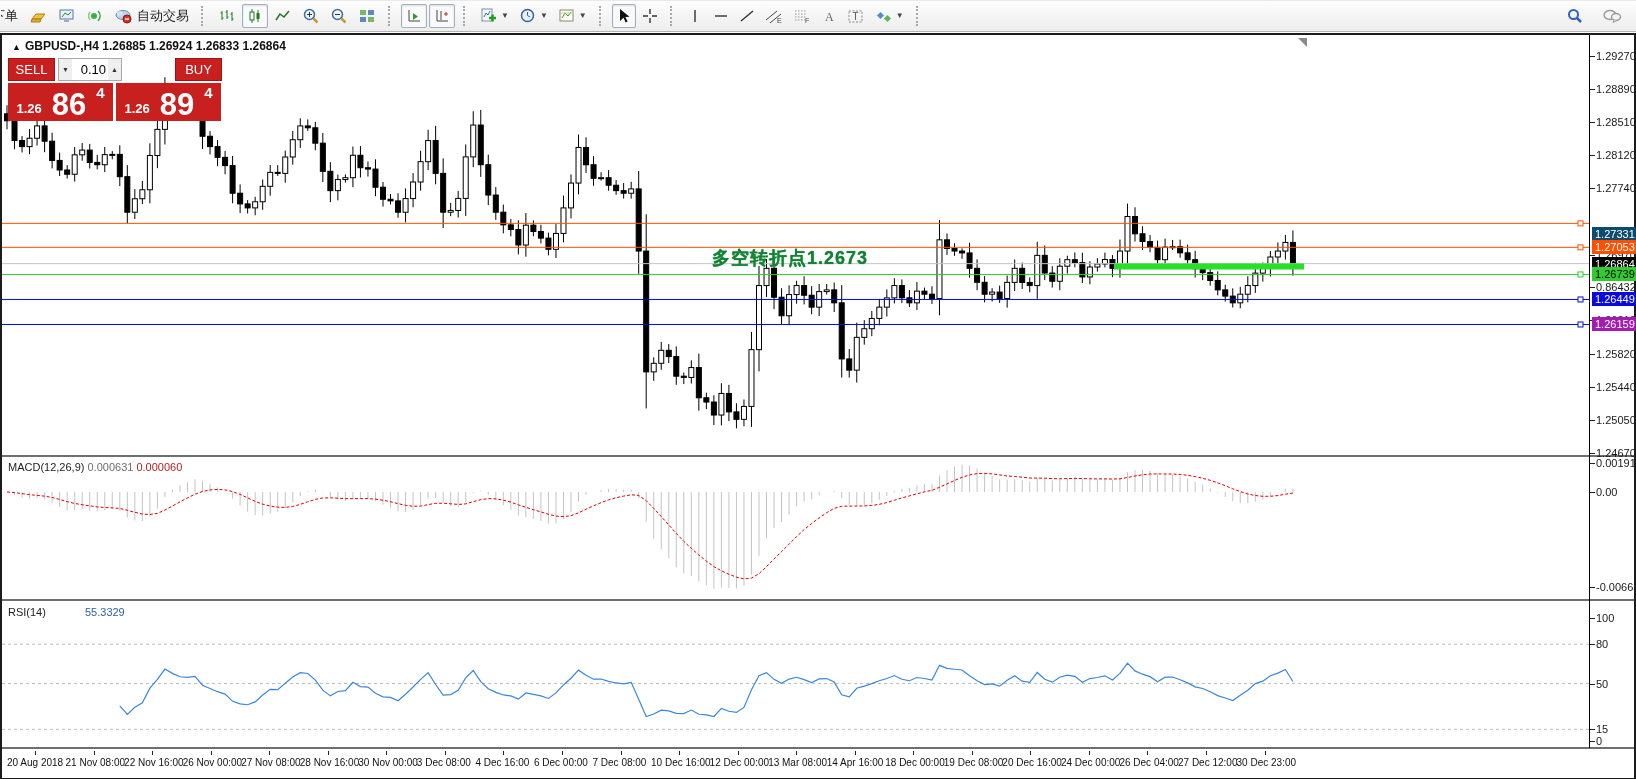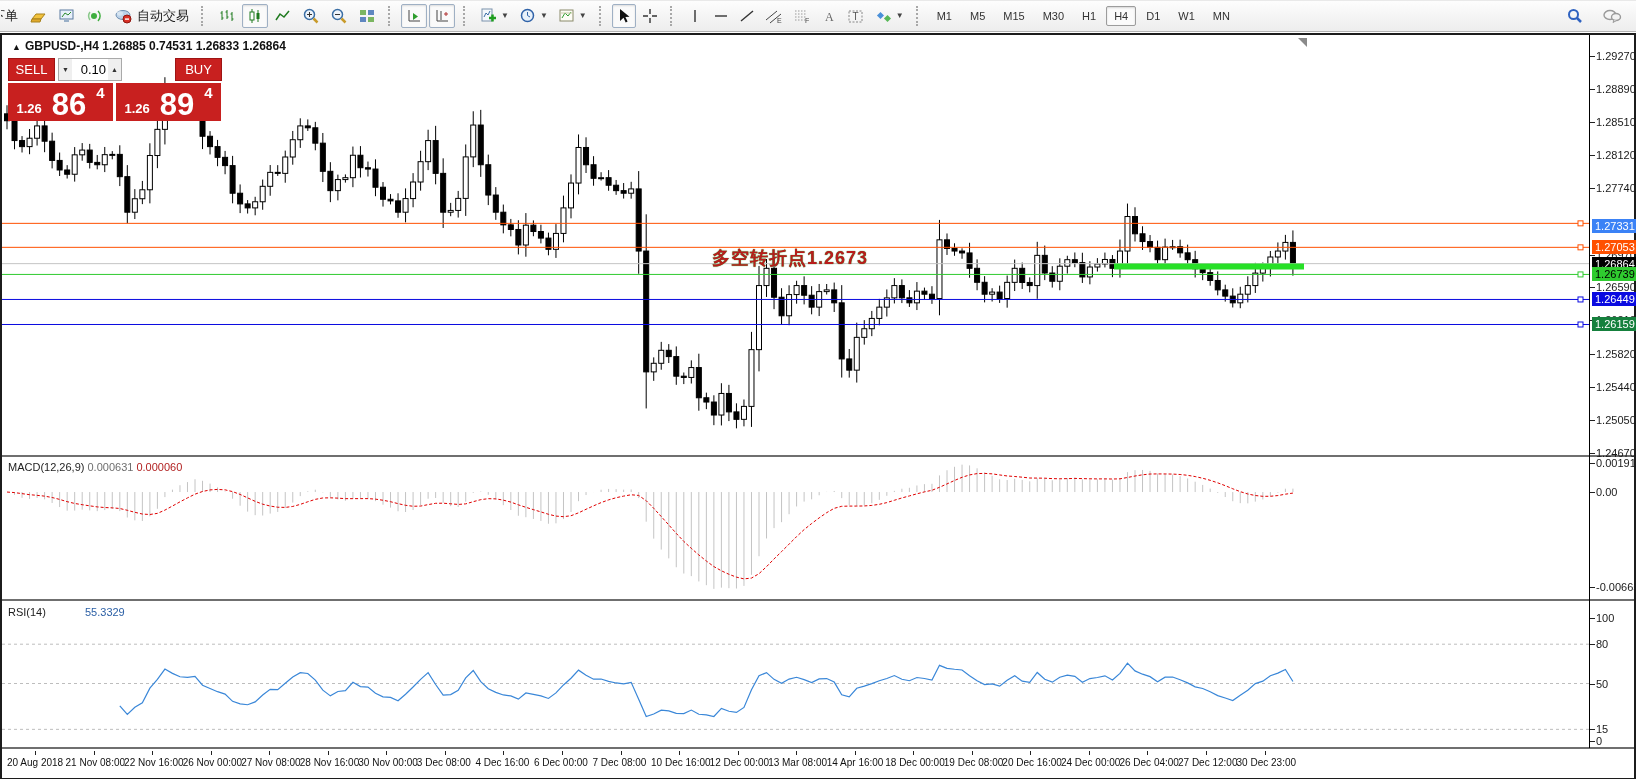--- a/index.html
+++ b/index.html
@@ -56,21 +56,21 @@
   #oc-vol input { width:36px; border:0; text-align:right; font-size:13px; padding-right:2px;
     font-family:"Liberation Sans",sans-serif; outline:none; }
   #oc-row2 { position:relative; height:38px; margin-top:2px; }
   .bigpx { position:absolute; top:0; width:105px; height:38px; background:#c8201f; color:#fff;
     display:flex; align-items:flex-end; justify-content:center; padding-bottom:2px; }
   .bigpx .small { font-size:13px; font-weight:bold; margin-bottom:3px; }
   .bigpx .big { font-size:31px; font-weight:bold; line-height:0.95; margin:0 10px; }
   .bigpx .sup { font-size:15px; font-weight:bold; align-self:flex-start; margin-top:1px; }
   
   #annot { position:absolute; left:710px; top:211px; font-size:18px; font-weight:bold;
-    color:#b91c1c; text-shadow:0 0 1px #0a8a0a; letter-spacing:1px; white-space:nowrap; }
+    color:#15803d; text-shadow:0 0 1px #0a8a0a; letter-spacing:1px; white-space:nowrap; }
   #shift-tri { position:absolute; left:1296px; top:3px; width:0; height:0;
     border-top:9px solid #8a8a8a; border-left:9px solid transparent; }
   
   .indlabel { position:absolute; left:6px; font-size:11px; color:#1d1d1d; white-space:nowrap; }
   .indlabel .v1 { color:#6e6e6e; } .indlabel .v2 { color:#b22222; } .indlabel .vr { color:#2b5fa5;margin-left:36px; }
   
   #timeaxis { position:absolute; left:0; top:716px; width:1632px; height:27px; background:#fff; }
   .tlabel { position:absolute; top:6px; font-size:10px; color:#111; white-space:nowrap; }
   .ttick { position:absolute; top:0; width:1px; height:4px; background:#222; }
 </style>
@@ -256,31 +256,20 @@
     <div class="tbtn">
       <svg width="18" height="16">
         <rect x="3" y="5" width="5" height="5" transform="rotate(45 5.5 7.5)" fill="#4a90d9"></rect>
         <rect x="10" y="8" width="5" height="5" transform="rotate(45 12.5 10.5)" fill="#58b858"></rect>
       </svg>
       <span class="ddarrow">▼</span>
     </div>
 
     <div class="grip"></div>
 
-    <div id="tf-group" style="display:flex; gap:2px;">
-        <div class="tf">M1</div>
-        <div class="tf">M5</div>
-        <div class="tf">M15</div>
-        <div class="tf">M30</div>
-        <div class="tf">H1</div>
-        <div class="tf active">H4</div>
-        <div class="tf">D1</div>
-        <div class="tf">W1</div>
-        <div class="tf">MN</div>
-      </div>
 
     <div id="tb-right">
       <div class="tbtn">
         <svg width="18" height="18">
           <circle cx="7.5" cy="7.5" r="4.5" fill="none" stroke="#2f62c0" stroke-width="2"></circle>
           <line x1="11" y1="11" x2="15" y2="15" stroke="#2f62c0" stroke-width="2.5"></line>
         </svg>
       </div>
       <div class="tbtn">
         <svg width="20" height="18">
@@ -1179,21 +1168,21 @@
       </svg>
 
     <div class="psep" style="top:420px"></div>
     <div class="psep" style="top:564px"></div>
     <div class="psep" style="top:712px"></div>
     <div id="axisline"></div>
 
     <div id="title">
       <span class="arr">▲</span><span>GBPUSD-,H4</span>
       <span>1.26885</span>
-      <span>0.74531</span>
+      <span>1.26924</span>
       <span>1.26833</span>
       <span>1.26864</span>
     </div>
 
     <div id="oneclick">
       <div id="oc-row1">
         <div class="ocbtn" style="left:0">SELL</div>
         <div id="oc-vol">
           <div class="spin">▼</div>
           <input value="0.10" style="">
@@ -1235,37 +1224,37 @@
         <div class="ticklbl" style="top: 47.7957px;">1.28890</div>
         <div class="tickdash" style="top: 86.5913px;"></div>
         <div class="ticklbl" style="top: 80.5913px;">1.28510</div>
         <div class="tickdash" style="top: 120.25px;"></div>
         <div class="ticklbl" style="top: 114.25px;">1.28120</div>
         <div class="tickdash" style="top: 153.046px;"></div>
         <div class="ticklbl" style="top: 147.046px;">1.27740</div>
         <div class="tickdash" style="top: 219.5px;"></div>
         <div class="ticklbl" style="top: 213.5px;">1.26970</div>
         <div class="tickdash" style="top: 252.296px;"></div>
-        <div class="ticklbl" style="top: 246.296px;">1.26590</div>
+        <div class="ticklbl" style="top: 246.296px;">0.86432</div>
         <div class="tickdash" style="top: 285.091px;"></div>
         <div class="ticklbl" style="top: 279.091px;">1.26210</div>
         <div class="tickdash" style="top: 318.75px;"></div>
         <div class="ticklbl" style="top: 312.75px;">1.25820</div>
         <div class="tickdash" style="top: 351.546px;"></div>
         <div class="ticklbl" style="top: 345.546px;">1.25440</div>
         <div class="tickdash" style="top: 385.204px;"></div>
         <div class="ticklbl" style="top: 379.204px;">1.25050</div>
         <div class="tickdash" style="top: 418px;"></div>
         <div class="ticklbl" style="top: 412px;">1.24670</div>
-        <div class="pricechip" style="top: 184px; background: #3b82f6; color: rgb(255, 255, 255);">1.27331</div>
+        <div class="pricechip" style="top: 192px; background: #0c4a6e; color: rgb(255, 255, 255);">1.27331</div>
         <div class="pricechip" style="top: 205.337px; background: rgb(255, 80, 0); color: rgb(255, 255, 255);">1.27053</div>
         <div class="pricechip" style="top: 221.648px; background: rgb(0, 0, 0); color: rgb(255, 255, 255);">1.26864</div>
         <div class="pricechip" style="top: 232.436px; background: rgb(47, 203, 47); color: rgb(0, 0, 0);">1.26739</div>
         <div class="pricechip" style="top: 257.465px; background: rgb(10, 10, 224); color: rgb(255, 255, 255);">1.26449</div>
-        <div class="pricechip" style="top: 282.493px; background: #15803d; color: rgb(255, 255, 255);">1.26159</div>
+        <div class="pricechip" style="top: 282.493px; background: #a21caf; color: rgb(255, 255, 255);">1.26159</div>
         <div class="tickdash" style="top: 428px;"></div>
         <div class="ticklbl" style="top: 422px;">0.001915</div>
         <div class="tickdash" style="top: 457.035px;"></div>
         <div class="ticklbl" style="top: 451.035px;">0.00</div>
         <div class="tickdash" style="top: 552px;"></div>
         <div class="ticklbl" style="top: 546px;">-0.006659</div>
         <div class="tickdash" style="top: 583px;"></div>
         <div class="ticklbl" style="top: 577px;">100</div>
         <div class="tickdash" style="top: 609.2px;"></div>
         <div class="ticklbl" style="top: 603.2px;">80</div>

